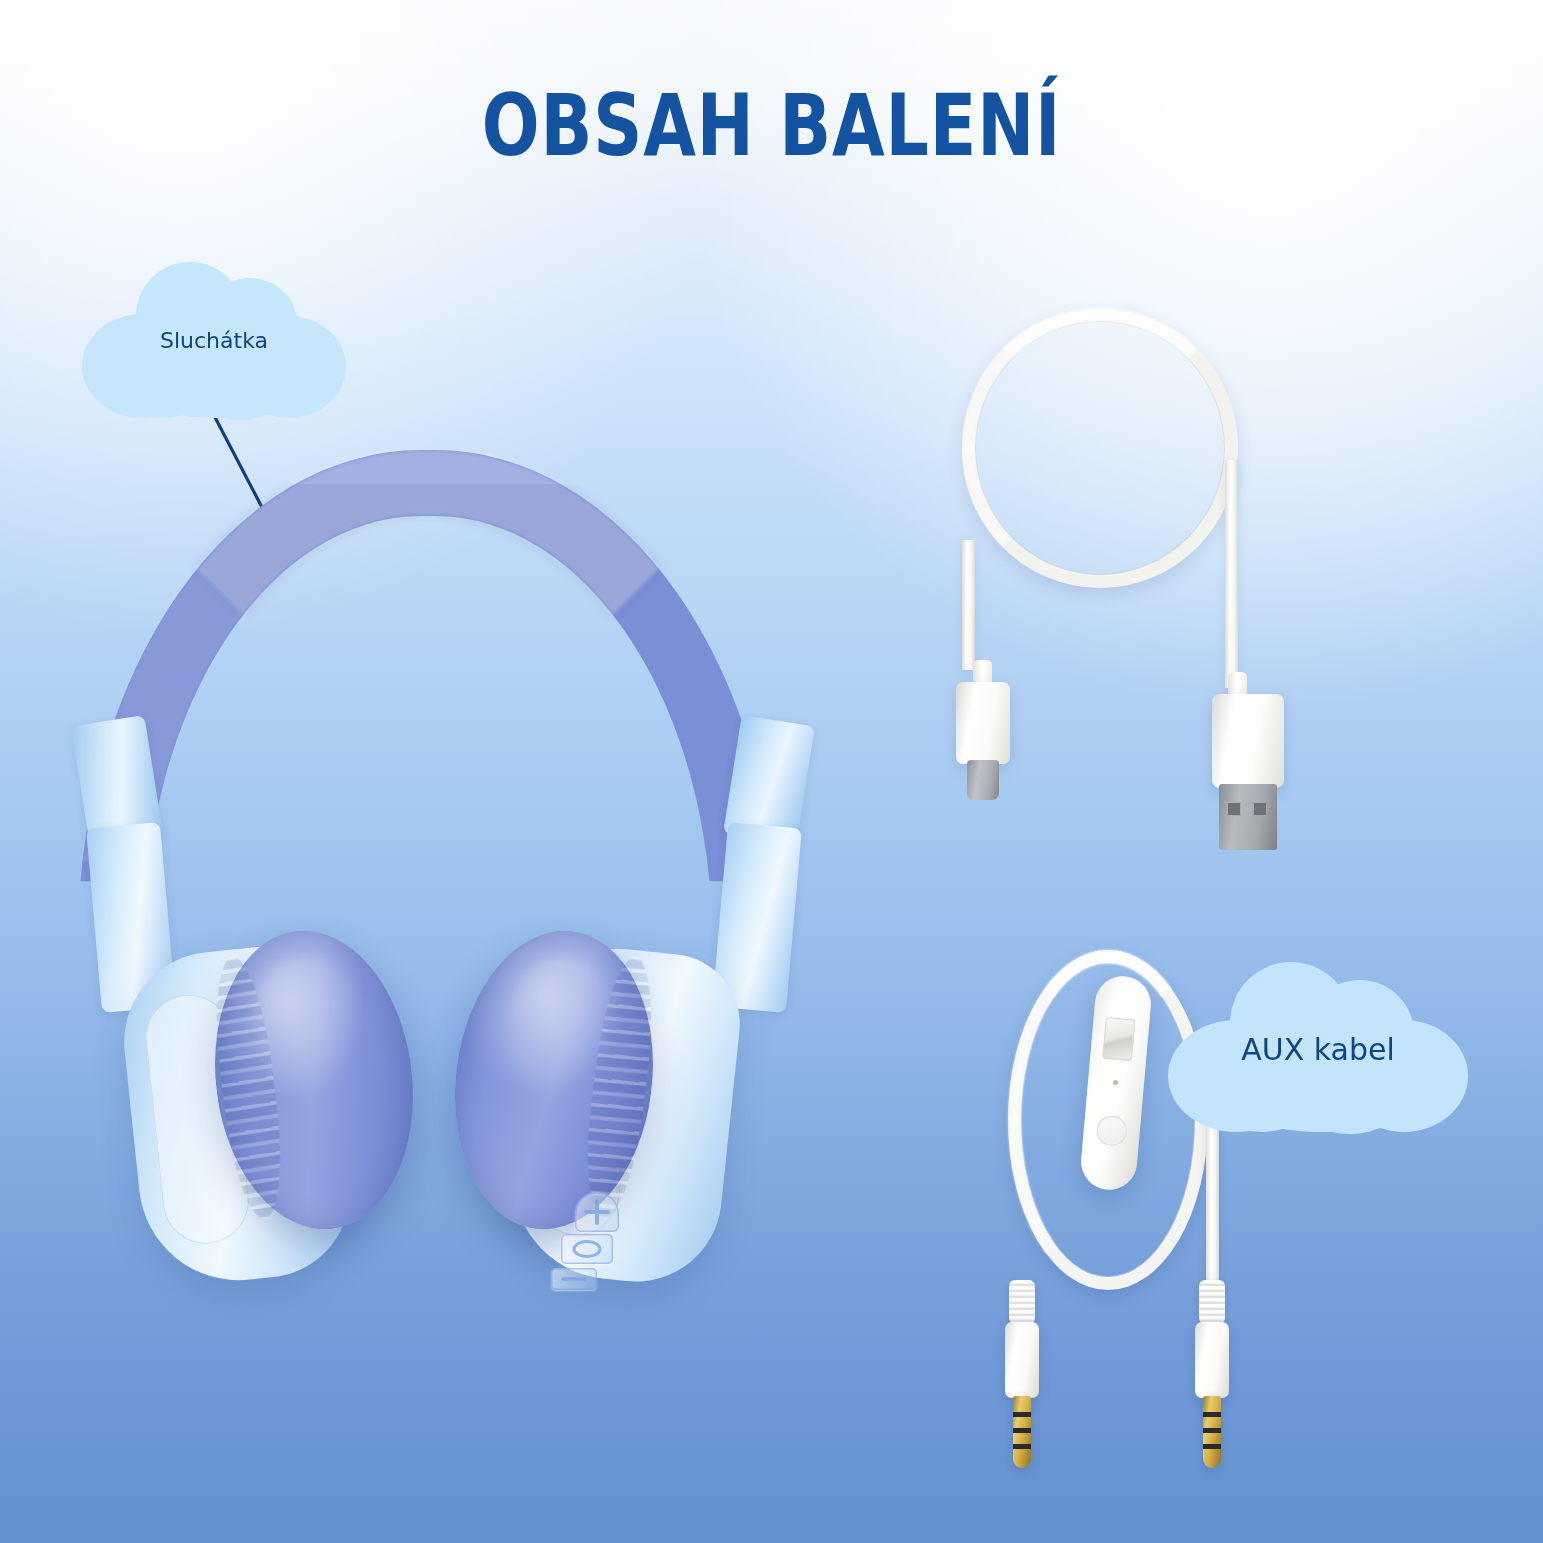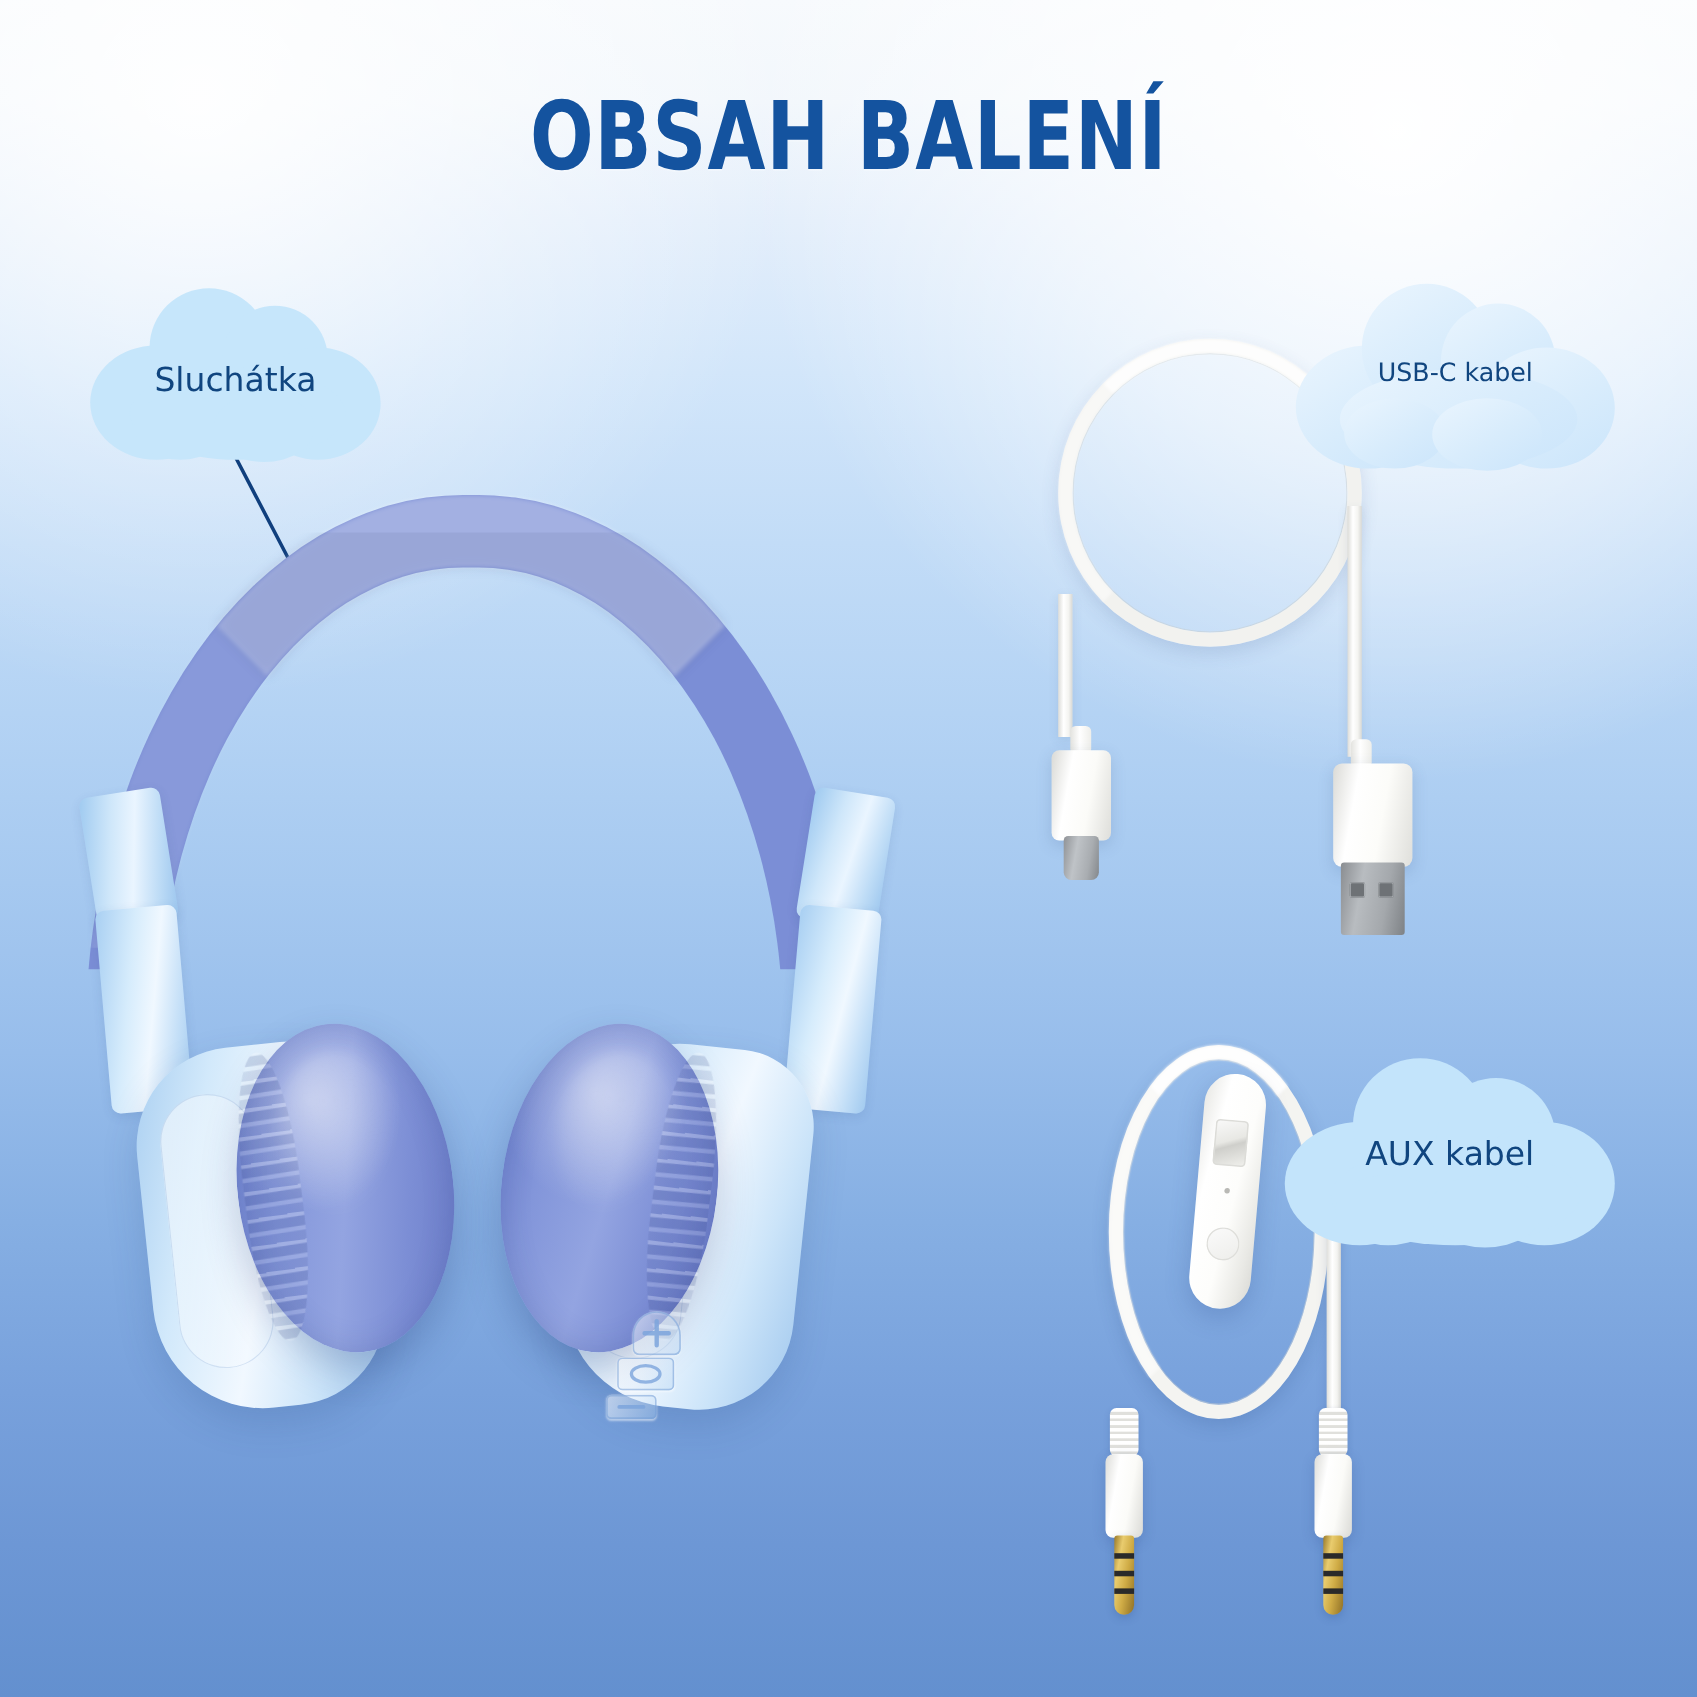--- a/index.html
+++ b/index.html
@@ -53,21 +53,21 @@
     text-align:center;
     color:#10457f;
     font-family:"DejaVu Sans", sans-serif;
     z-index:5;
     white-space:nowrap;
   }
 
   
   #cloud-headphones{left:82px;top:262px;width:264px;height:156px;}
   #cloud-headphones .lobe{background:#c6e6fb;}
-  #cloud-headphones .txt{top:66px;font-size:30px;}
+  #cloud-headphones .txt{top:66px;font-size:22px;}
 
   
   #cloud-usbc{left:1178px;top:258px;width:290px;height:168px;}
   #cloud-usbc .lobe{background:linear-gradient(150deg,#eaf5fe 0%,#d8ecfc 55%,#cbe5fb 100%);}
   #cloud-usbc .txt{top:68px;font-size:23px;}
 
   
   #cloud-aux{left:1168px;top:962px;width:300px;height:170px;}
   #cloud-aux .lobe{background:#c3e4fb;}
   #cloud-aux .txt{top:70px;font-size:30px;}
@@ -422,32 +422,20 @@
       <div class="lobe" style="left:54px; top:0px;   width:108px; height:108px;"></div>
       <div class="lobe" style="left:120px;top:16px;  width:96px;  height:96px;"></div>
       <div class="lobe" style="left:150px;top:54px;  width:114px; height:102px;"></div>
       <div class="lobe" style="left:36px; top:72px;  width:196px; height:84px;"></div>
       <div class="lobe" style="left:40px; top:96px;  width:84px;  height:60px;"></div>
       <div class="lobe" style="left:112px;top:96px;  width:92px;  height:62px;"></div>
     </div>
     <div class="txt">Sluchátka</div>
   </div>
 
-  <div class="cloud" id="cloud-usbc">
-    <div class="body">
-      <div class="lobe" style="left:0px;  top:56px;  width:132px; height:112px;"></div>
-      <div class="lobe" style="left:60px; top:0px;   width:118px; height:118px;"></div>
-      <div class="lobe" style="left:132px;top:18px;  width:104px; height:104px;"></div>
-      <div class="lobe" style="left:166px;top:58px;  width:124px; height:110px;"></div>
-      <div class="lobe" style="left:40px; top:78px;  width:216px; height:90px;"></div>
-      <div class="lobe" style="left:44px; top:104px; width:92px;  height:64px;"></div>
-      <div class="lobe" style="left:124px;top:104px; width:100px; height:66px;"></div>
-    </div>
-    <div class="txt">USB-C kabel</div>
-  </div>
 
   <div class="cloud" id="cloud-aux">
     <div class="body">
       <div class="lobe" style="left:0px;  top:58px;  width:136px; height:112px;"></div>
       <div class="lobe" style="left:62px; top:0px;   width:122px; height:122px;"></div>
       <div class="lobe" style="left:138px;top:18px;  width:108px; height:108px;"></div>
       <div class="lobe" style="left:172px;top:58px;  width:128px; height:112px;"></div>
       <div class="lobe" style="left:42px; top:80px;  width:226px; height:90px;"></div>
       <div class="lobe" style="left:46px; top:106px; width:96px;  height:64px;"></div>
       <div class="lobe" style="left:130px;top:106px; width:104px; height:66px;"></div>

